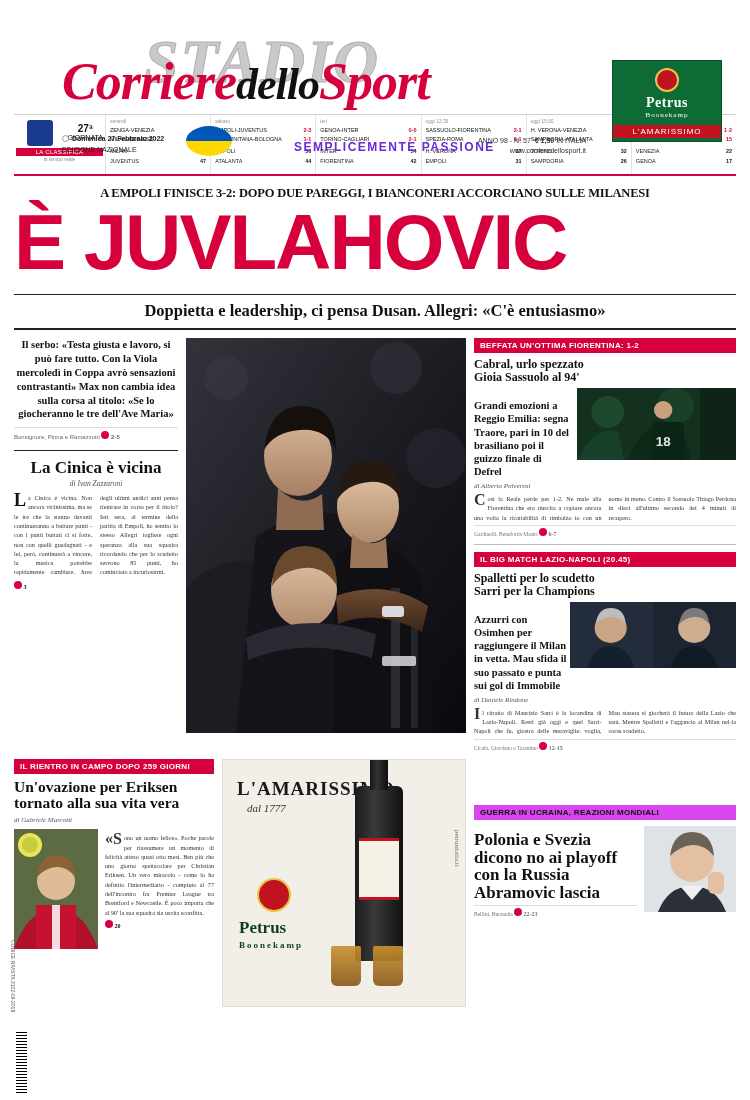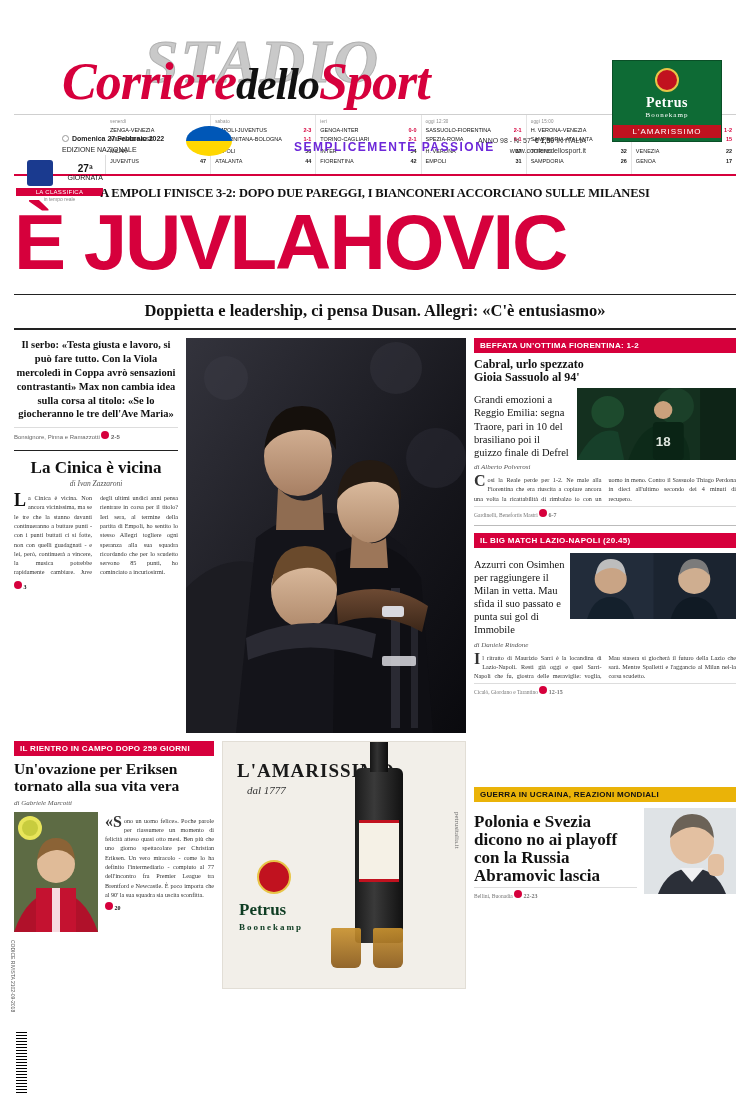--- a/index.html
+++ b/index.html
@@ -73,21 +73,21 @@
     padding: 2px 0; letter-spacing: 1px; font-family:"Liberation Sans", sans-serif;
   }
 
   
   .score-strip {
     border-top: 1px solid #cfcfcf; border-bottom: 2px solid #d6003c;
     height: 62px; display: flex; align-items: stretch;
     font-family: "Liberation Sans", sans-serif; margin-top: 2px;
   }
   .strip-left {
-    width: 92px; border-right: 1px solid #ddd; padding: 3px 2px; text-align: center; margin-top: 40px;
+    width: 92px; border-right: 1px solid #ddd; padding: 3px 2px; text-align: center;
   }
   .strip-left .badge {
     width: 26px; height: 26px; background: #1a3a8f; border-radius: 3px;
     margin: 2px auto 0; color: #fff; font-size: 5px; line-height: 26px;
   }
   .strip-left .gior { font-size: 10px; font-weight: bold; color: #111; }
   .strip-left .gior small { display: block; font-size: 7px; font-weight: normal; }
   .strip-left .classifica {
     background: #d6003c; color: #fff; font-size: 6px; padding: 1px 0;
     margin-top: 2px; letter-spacing: .3px;
@@ -160,27 +160,27 @@
   .photo-main {
     width: 280px; height: 395px; position: relative; overflow: hidden;
     background: linear-gradient(160deg,#2b2b33 0%, #15151a 45%, #0c0c10 100%);
   }
 
   
   .kicker {
     background: #d6003c; color: #fff; font-size: 8px; font-weight: bold;
     padding: 3px 6px; letter-spacing: .3px; font-family: "Liberation Sans", sans-serif;
   }
-  .kicker.yellow { background: #eab308; color: #111; }
+  .kicker.yellow { background: #d946ef; color: #111; }
   .box-title {
     font-size: 12px; font-weight: bold; line-height: 1.05; margin-top: 5px;
     font-family: "Liberation Serif", serif;
   }
   .box-sub {
-    font-size: 10.5px; line-height: 1.25; font-weight: normal; margin-top: 5px;
+    font-size: 10.5px; line-height: 1.25; font-weight: bold; margin-top: 11px;
   }
   .box-by { font-size: 7px; color: #555; font-style: italic; margin-top: 4px; }
   .box-body {
     font-size: 6.2px; line-height: 1.5; text-align: justify; color: #333;
     column-count: 2; column-gap: 7px; margin-top: 4px;
   }
   .box-body .drop { float:left; font-size:16px; line-height:12px; font-weight:bold; padding-right:2px;}
   .mini-credit { font-size: 5.5px; color: #777; margin-top: 3px; border-top:1px solid #ddd; padding-top:2px;}
 
   .thumb-photo { width: 100%; height: 72px; background:#243b2a; position: relative; overflow:hidden;}
@@ -526,20 +526,22 @@
           <span>Gardinelli, Benefortis Mastri</span>
           <span class="pg"></span>
           <span class="pgnum">6-7</span>
         </div>
       </div>
 
       <div class="hr-thin"></div>
 
       <div>
         <div class="kicker">IL BIG MATCH LAZIO-NAPOLI (20.45)</div>
+        <div class="box-title" style="white-space:pre-line;">Spalletti per lo scudetto
+Sarri per la Champions</div>
         <div class="flex" style="margin-top:5px;">
           <div style="width:96px;">
             <div class="box-sub">Azzurri con Osimhen per raggiungere il Milan in vetta. Mau sfida il suo passato e punta sui gol di Immobile</div>
             <div class="box-by">di Daniele Rindone</div>
           </div>
           <div style="flex:1;">
             <div class="thumb-photo2">
               <svg width="100%" height="66" viewBox="0 0 155 66" preserveAspectRatio="none">
                 <rect width="155" height="66" fill="#1b2430"></rect>
                 <rect x="0" y="0" width="78" height="66" fill="#222c3a"></rect>

